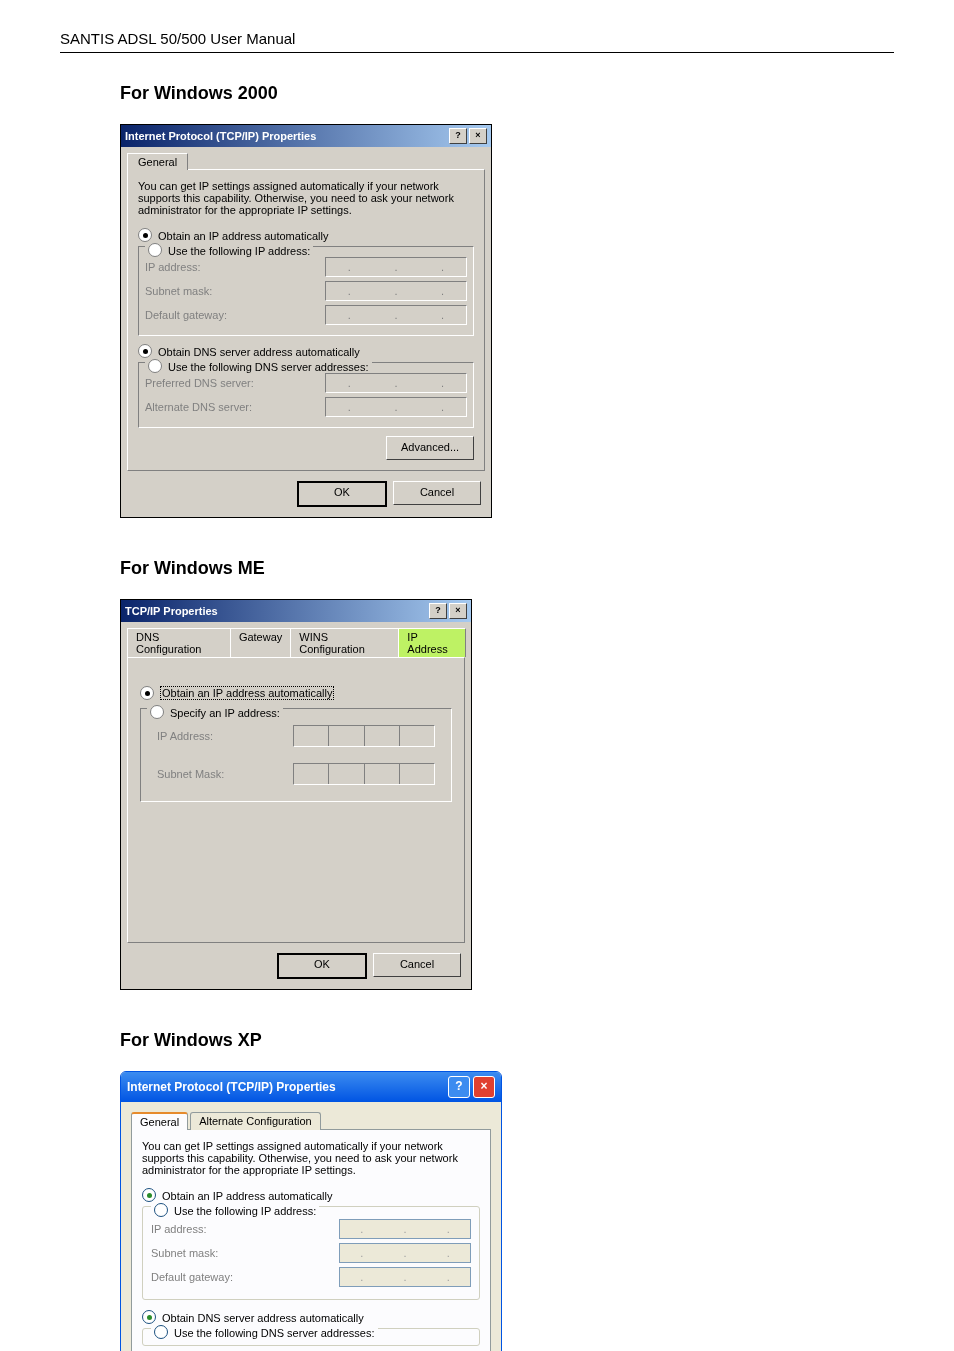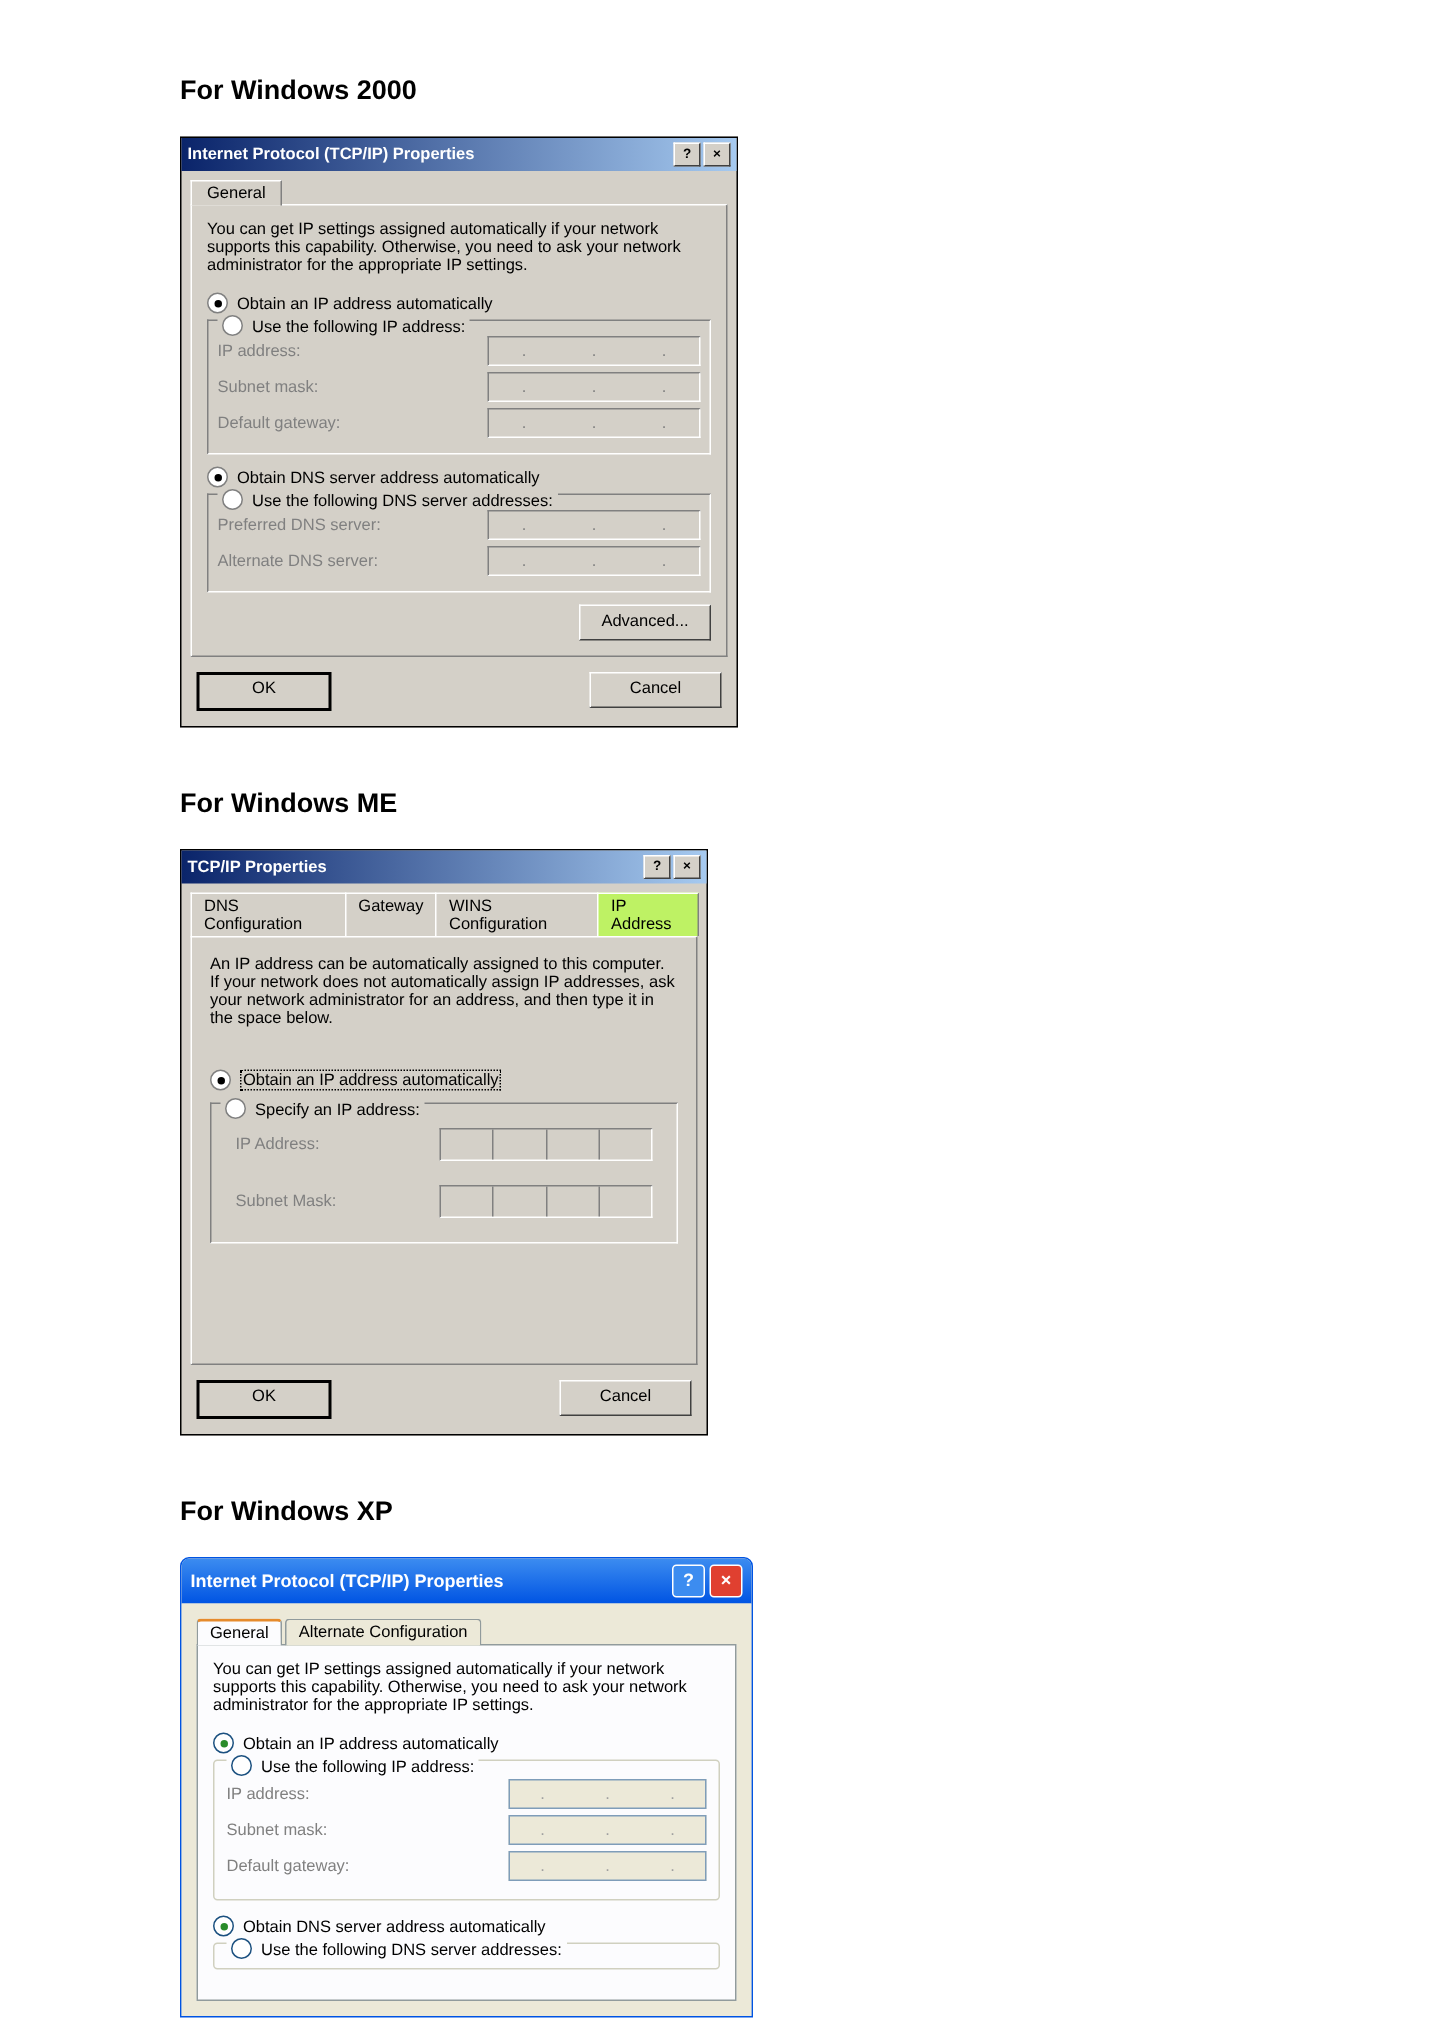--- a/index.html
+++ b/index.html
@@ -166,21 +166,21 @@
     font-size: 11px;
   }
   .ip-input.disabled {
     background: #d4d0c8;
   }
   .ip-dot {
     color: #808080;
   }
   .button-row {
     display: flex;
-    justify-content: space-between;
+    justify-content: flex-end;
     gap: 6px;
     padding: 4px 10px 10px 10px;
   }
   .win-btn {
     min-width: 70px;
     height: 22px;
     background: #d4d0c8;
     border: 1px solid #fff;
     border-right-color: #404040;
     border-bottom-color: #404040;
@@ -377,20 +377,23 @@
     color: #a0a0a0;
   }
   .xp-ip-input.disabled {
     background: #ece9d8;
   }
 </style>
 </head>
 <body>
 
 <div class="page">
+  <div class="header-line">
+    <span class="header-text">SANTIS ADSL 50/500 User Manual</span>
+  </div>
 
   <div class="section-heading">For Windows 2000</div>
   <div class="dialog-container">
     <div class="dialog-2000">
       <div class="titlebar-2000">
         <span>Internet Protocol (TCP/IP) Properties</span>
         <div class="titlebar-icons">
           <div class="titlebar-btn">?</div>
           <div class="titlebar-btn">×</div>
         </div>
@@ -485,21 +488,20 @@
       </div>
       <div class="tab-strip-me">
         <div class="tab-row-me">
           <div class="tab-me">DNS Configuration</div>
           <div class="tab-me">Gateway</div>
           <div class="tab-me">WINS Configuration</div>
           <div class="tab-me active">IP Address</div>
         </div>
       </div>
       <div class="me-panel">
-        <div class="desc-text">An IP address can be automatically assigned to this computer. If your network does not automatically assign IP addresses, ask your network administrator for an address, and then type it in the space below.</div>
         <div style="height:12px"></div>
         <div class="radio-row">
           <div class="radio-dot selected"></div>
           <span class="dotted-focus">Obtain an IP address automatically</span>
         </div>
         <div class="group-box" style="margin-top:8px;">
           <div class="group-label radio-row">
             <div class="radio-dot"></div>
             <span>Specify an IP address:</span>
           </div>

